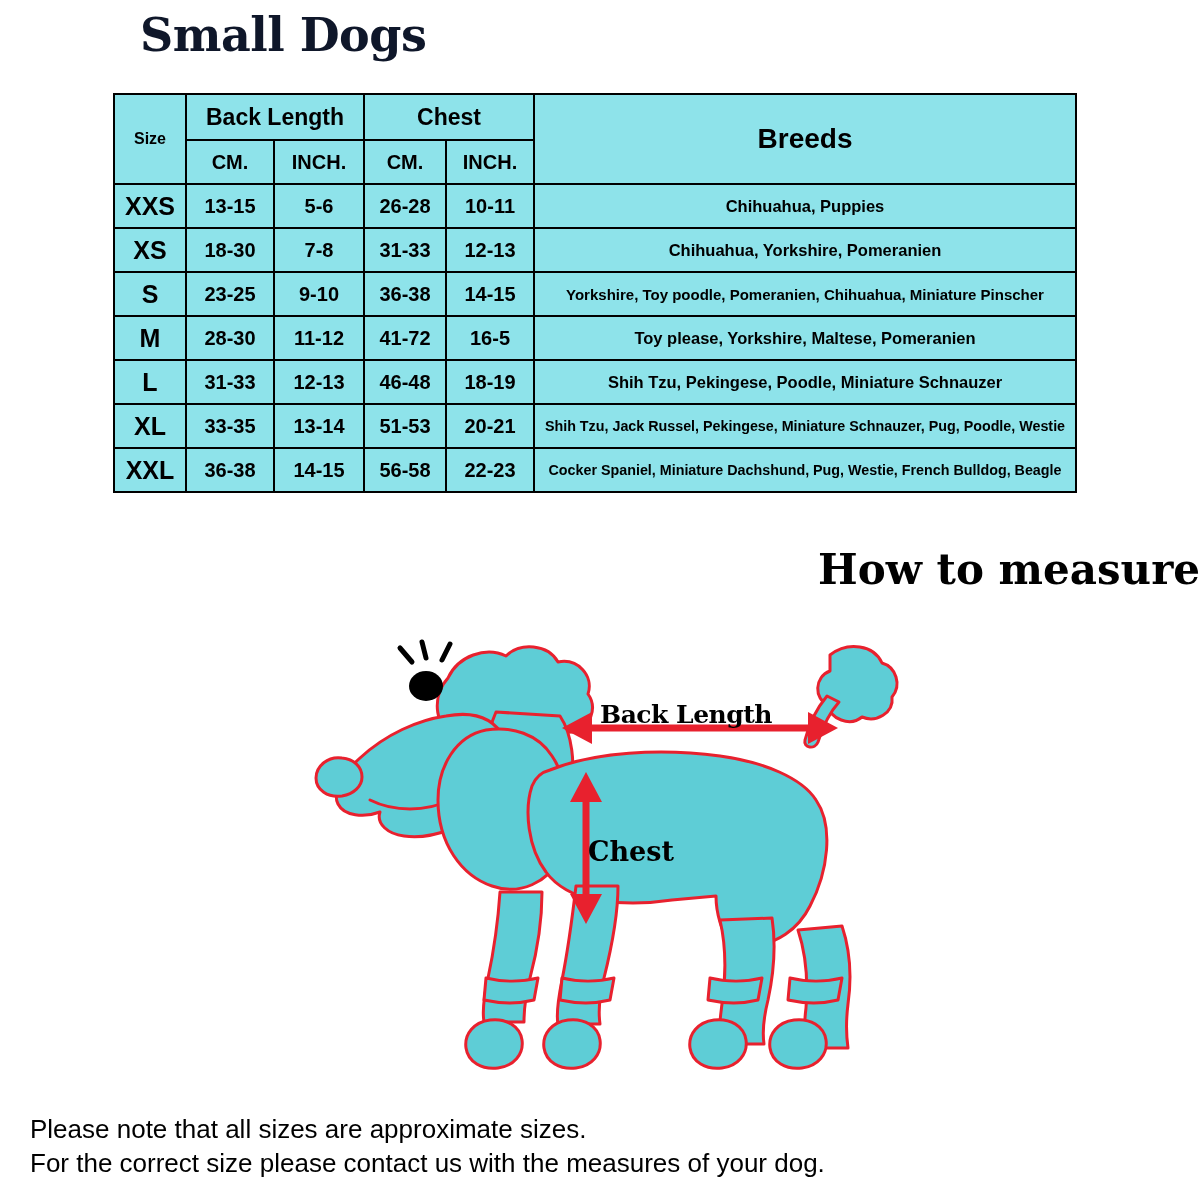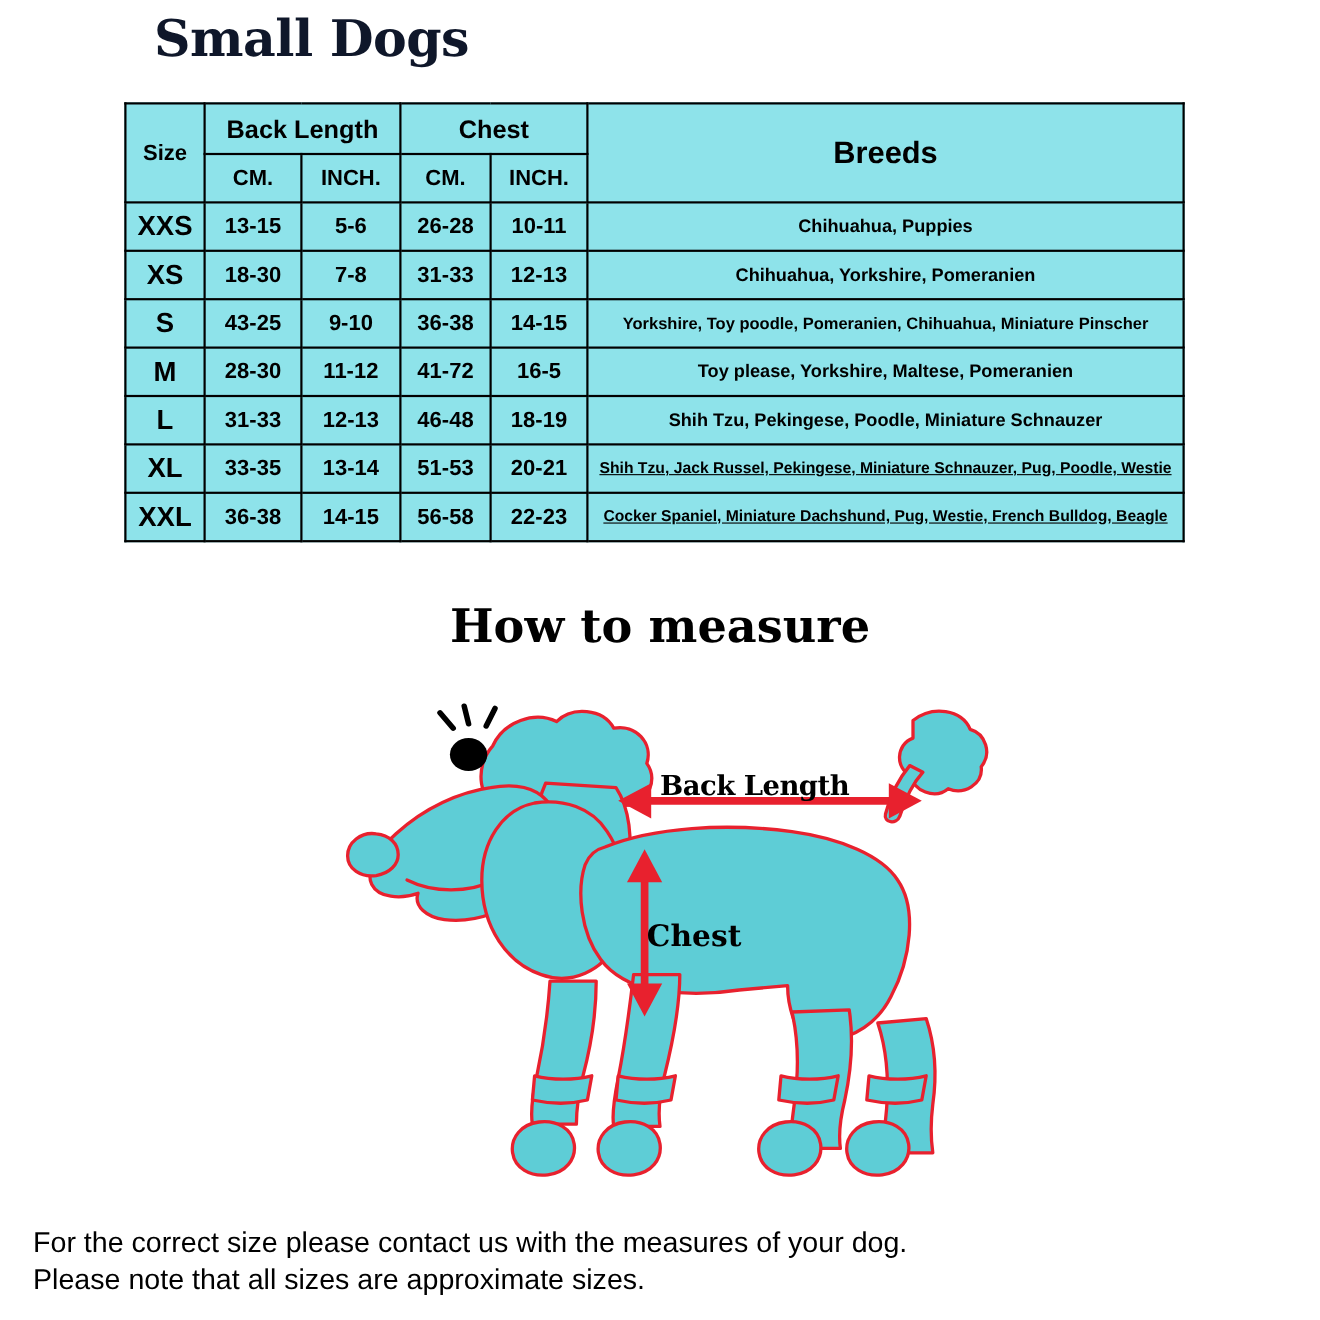--- a/index.html
+++ b/index.html
@@ -56,21 +56,21 @@
     height: 44px;
     font-weight: bold;
   }
   .hdr-unit {
     font-size: 20px;
     height: 42px;
     color: #e8212e;
     font-weight: bold;
   }
   .hdr-size {
-    font-size: 20px;
+    font-size: 16px;
     color: #e8212e;
     font-weight: bold;
   }
   .hdr-breeds {
     font-size: 28px;
     font-weight: bold;
     margin-left: 36px;
   }
   .cell-size {
     font-size: 25px;
@@ -81,37 +81,37 @@
   }
   .cell-breeds {
     font-size: 16.5px;
     text-align: left;
     padding-left: 6px;
     font-weight: bold;
     white-space: nowrap;
     overflow: hidden;
   }
   .cell-breeds.small { font-size: 15px; }
-  .cell-breeds.smaller { font-size: 14.3px; text-decoration: underline; }
+  .cell-breeds.smaller { font-size: 14.3px; }
 
   
   col.c-size   { width: 72px; }
   col.c-bl-cm  { width: 88px; }
   col.c-bl-in  { width: 90px; }
   col.c-ch-cm  { width: 82px; }
   col.c-ch-in  { width: 88px; }
   col.c-breeds { width: 542px; }
 
   
   .how-title {
     position: absolute;
     left: 0;
     top: 545px;
     width: 1200px;
-    text-align: center;
+    text-align: right;
     font-family: "DejaVu Serif", serif;
     font-weight: bold;
     font-size: 42px;
     color: #000;
   }
 
   .illustration {
     position: absolute;
     left: 300px;
     top: 600px;
@@ -193,21 +193,21 @@
       <tr>
         <td class="cell-size">XS</td>
         <td class="cell-num">18-30</td>
         <td class="cell-num">7-8</td>
         <td class="cell-num">31-33</td>
         <td class="cell-num">12-13</td>
         <td class="cell-breeds">Chihuahua, Yorkshire, Pomeranien</td>
       </tr>
       <tr>
         <td class="cell-size">S</td>
-        <td class="cell-num">43-25</td>
+        <td class="cell-num">23-25</td>
         <td class="cell-num">9-10</td>
         <td class="cell-num">36-38</td>
         <td class="cell-num">14-15</td>
         <td class="cell-breeds small">Yorkshire, Toy poodle, Pomeranien, Chihuahua, Miniature Pinscher</td>
       </tr>
       <tr>
         <td class="cell-size">M</td>
         <td class="cell-num">28-30</td>
         <td class="cell-num">11-12</td>
         <td class="cell-num">41-72</td>
@@ -299,15 +299,15 @@
       <polygon points="286,172 270,202 302,202" stroke="none"></polygon>
       <polygon points="286,324 270,294 302,294" stroke="none"></polygon>
     </g>
   </svg>
 </div>
 
 <div class="label-back-length">Back Length</div>
 <div class="label-chest">Chest</div>
 
 <div class="footer">
+  <div>Please note that all sizes are approximate sizes.</div>
   <div>For the correct size please contact us with the measures of your dog.</div>
-  <div>Please note that all sizes are approximate sizes.</div>
 </div>
 
 </body></html>

